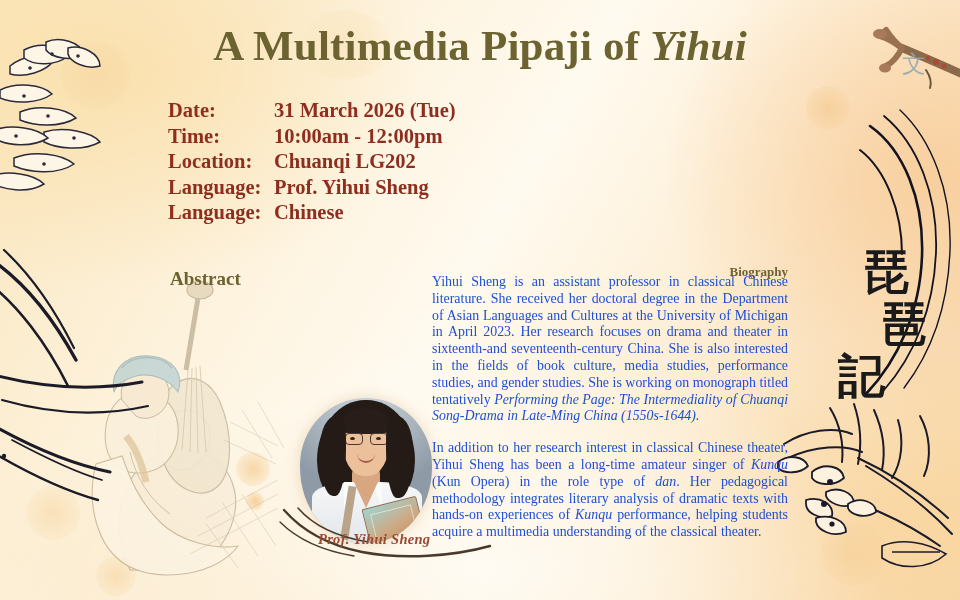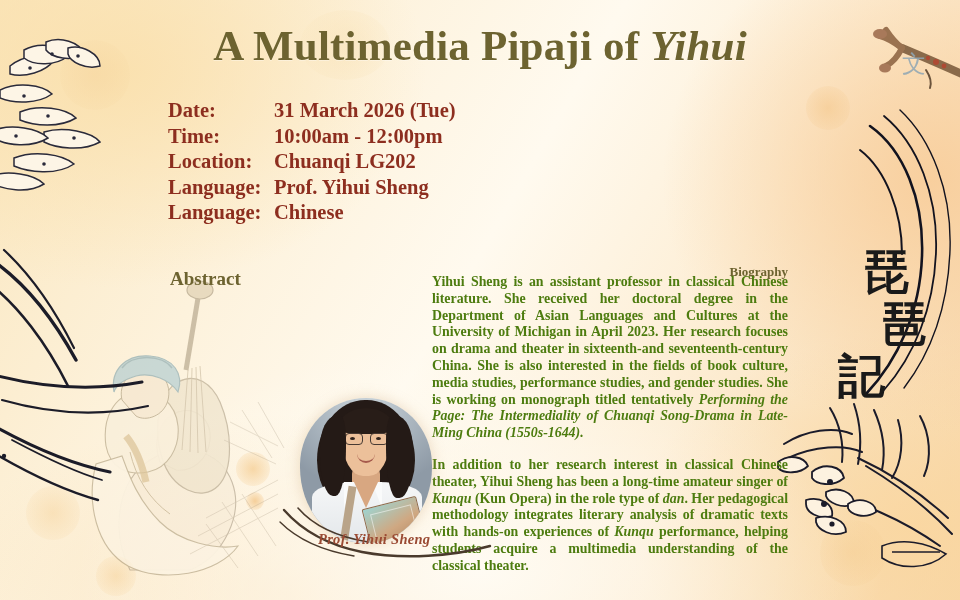--- a/index.html
+++ b/index.html
@@ -103,23 +103,23 @@
     font-weight: bold;
     color: #6d6330;
     margin-top: 24px;
   }
   .bio-body {
     position: absolute;
     left: 432px;
     top: 274px;
     width: 356px;
     font-size: 13.9px;
-    font-weight: bold;
+    font-weight: normal;
     line-height: 16.8px;
-    color: #4d7c0f;
+    color: #1d4ed8;
     text-align: justify;
   }
   .bio-body p { margin: 0; }
   .bio-body p + p { margin-top: 15px; }
   .bio-body .it { font-style: italic; }
 
   
   .portrait-wrap {
     position: absolute;
     left: 300px;

